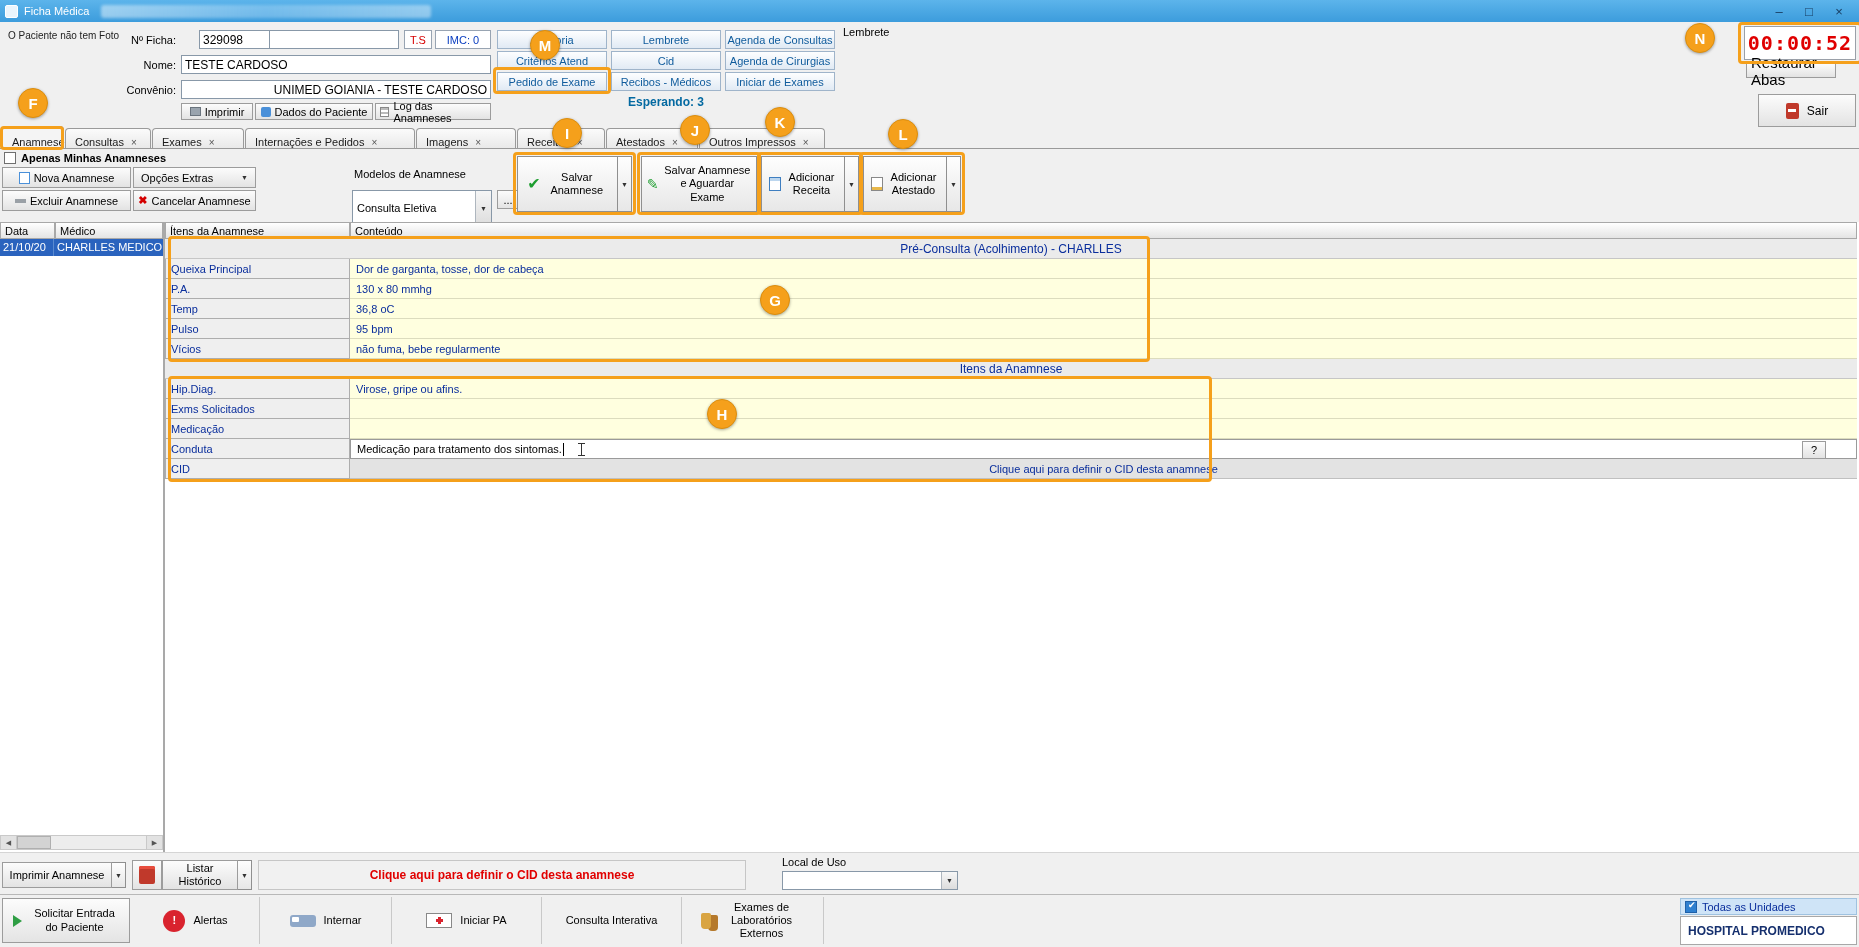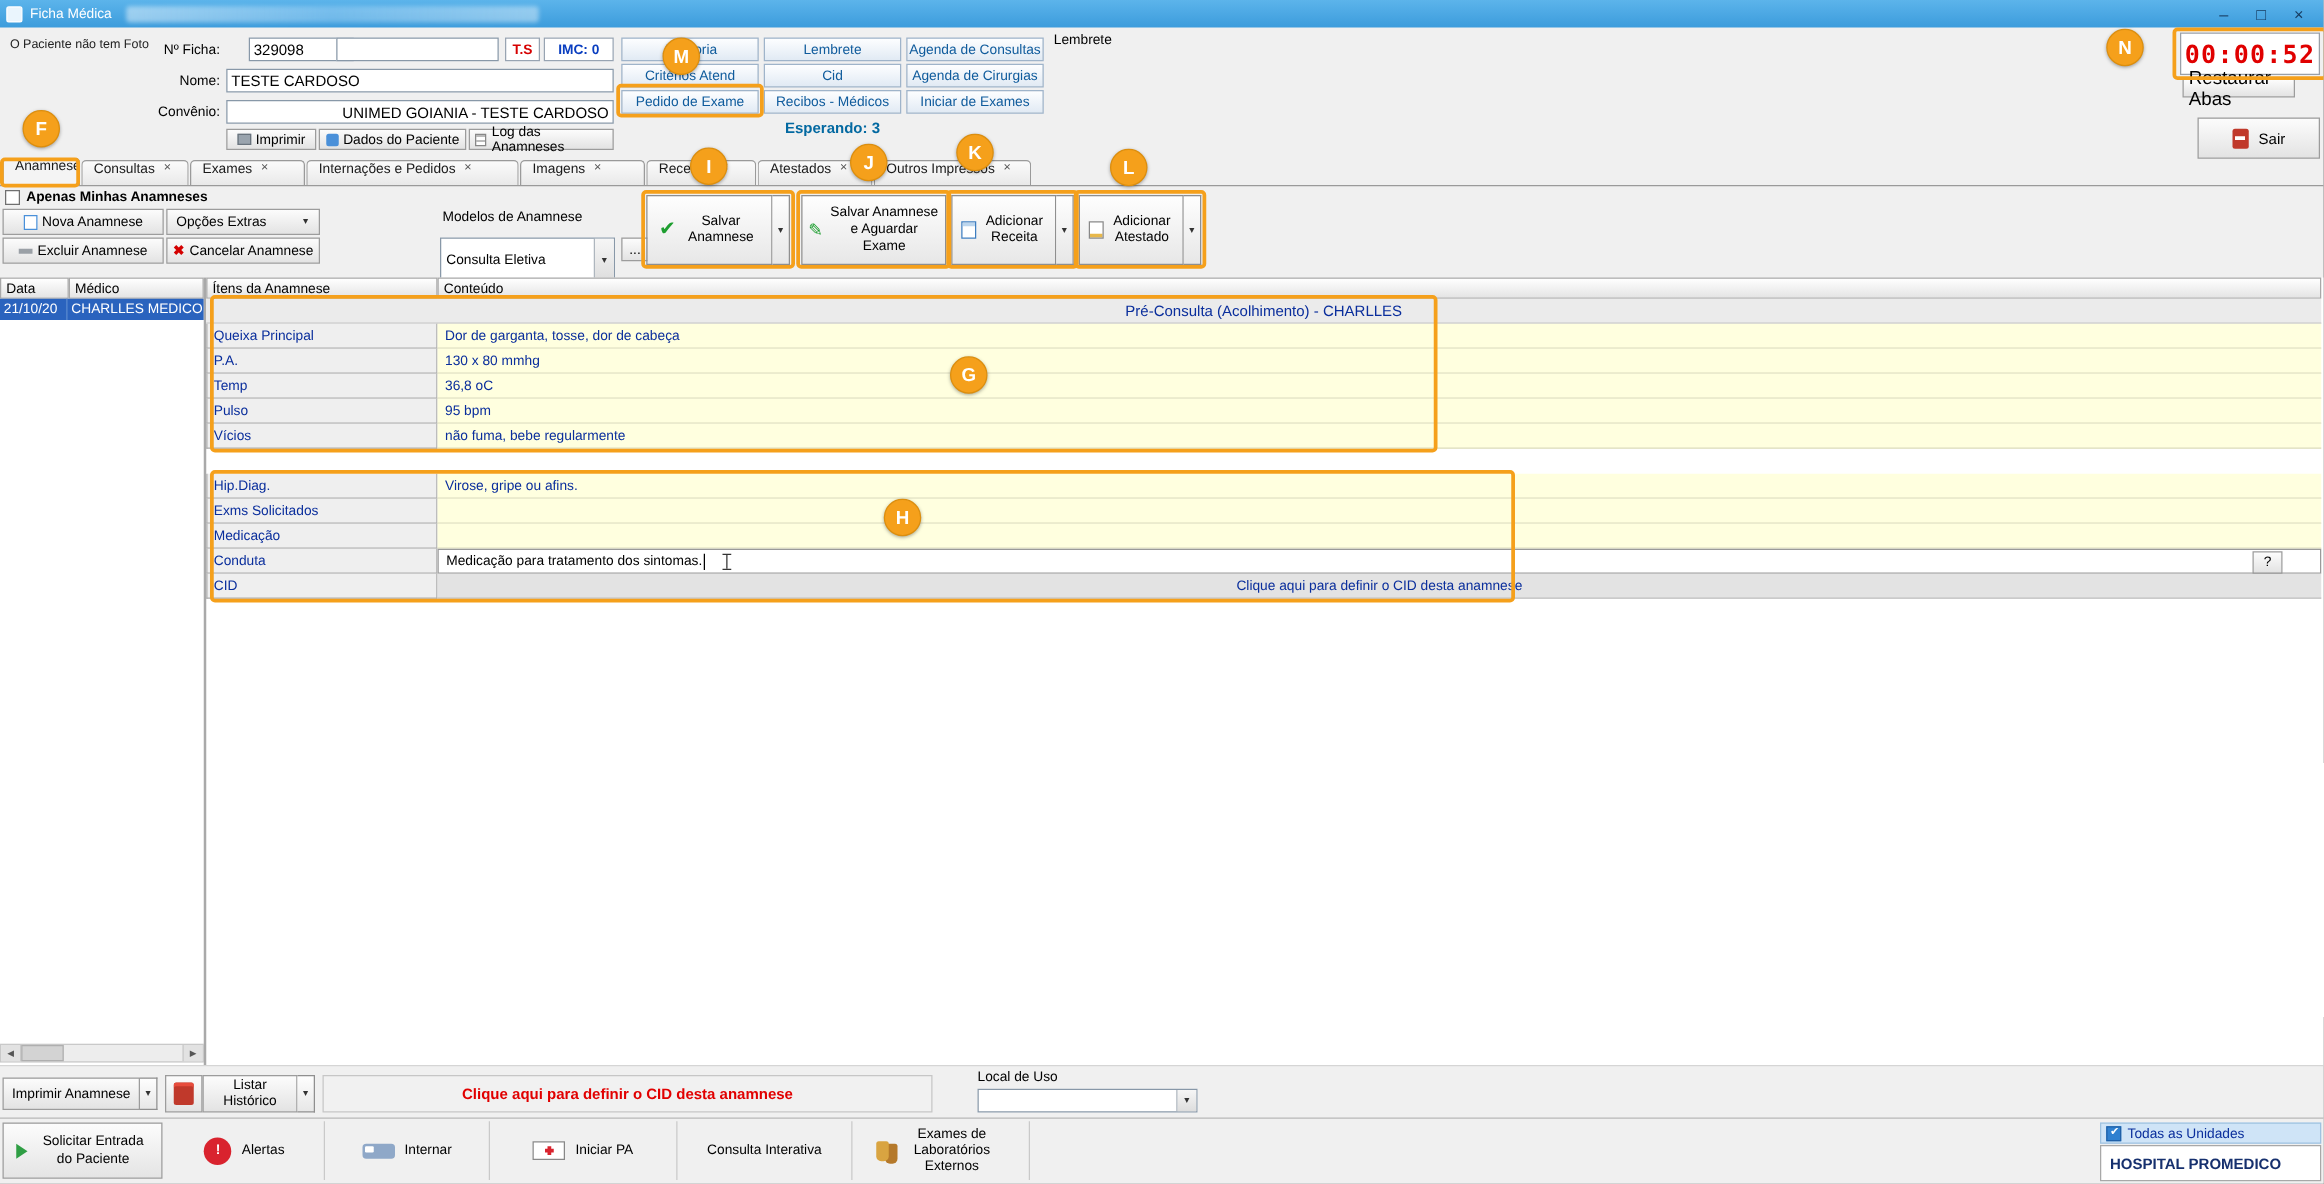--- a/index.html
+++ b/index.html
@@ -13,31 +13,31 @@
     background:linear-gradient(#5CB4EB,#3C9CDC);display:flex;align-items:center;padding:0 5px;color:#fff}
   .appicon{width:13px;height:13px;margin-right:6px;background:#EAF5FD;border:1px solid #fff;border-radius:2px}
   .redacted{height:13px;width:330px;margin-left:12px;border-radius:3px;
     background:linear-gradient(90deg,rgba(255,255,255,.45),rgba(210,235,255,.3),rgba(255,255,255,.4));filter:blur(1.5px)}
   .wincontrols{margin-left:auto;display:flex}
   .winbtn{width:30px;height:20px;display:flex;align-items:center;justify-content:center;color:#173A5E;font-size:13px}
 
   
   .rlabel{position:absolute;text-align:right;font-size:11px}
   .tinput{position:absolute;background:#fff;border:1px solid #8898A8;font:12px "Liberation Sans",sans-serif;padding:0 3px;color:#000}
-  .badge{position:absolute;display:flex;align-items:center;justify-content:center;background:#fff;border:1px solid #98A4B2;font-weight:bold;font-size:11px}
+  .badge{position:absolute;display:flex;align-items:center;justify-content:center;background:#fff;border:1px solid #98A4B2;font-weight:normal;font-size:11px}
   .sbtn{position:absolute;display:flex;align-items:center;justify-content:center;gap:4px;padding:0 4px;
     background:linear-gradient(#FCFCFC,#E3E3E3);border:1px solid #9C9C9C;font-size:11px;cursor:default}
   .qbtn{position:absolute;display:flex;align-items:center;justify-content:center;padding:0 2px;
     background:linear-gradient(#FDFEFF,#E1EAF4);border:1px solid #9FB4CA;color:#0F5B9C;font-size:11px;text-align:center;white-space:nowrap;overflow:hidden}
   .combo{position:absolute;background:#fff;border:1px solid #8898A8;display:flex;align-items:center;font-size:11px;padding-left:4px}
   .combo .carrow{margin-left:auto;width:16px;align-self:stretch;background:linear-gradient(#F6F6F6,#DDDDDD);border-left:1px solid #AEB6BE;display:flex;align-items:center;justify-content:center;font-size:7px;color:#333}
 
   
   .tabbar{position:absolute;left:0;top:127px;width:1859px;height:22px;border-bottom:1px solid #9A9A9A;display:flex;align-items:flex-end;padding-left:2px}
-  .tab{height:20px;display:flex;align-items:flex-start;gap:7px;padding:0 9px;border:1px solid #9A9A9A;border-bottom:none;
+  .tab{height:20px;display:flex;align-items:flex-end;gap:7px;padding:0 9px;border:1px solid #9A9A9A;border-bottom:none;
     border-radius:4px 4px 0 0;background:linear-gradient(#FBFBFB,#E9E9E9);margin-right:1px;color:#1a1a1a;white-space:nowrap}
   .tab.active{background:#F4F4F4;height:22px}
   .tab .x{color:#555;font-size:10px}
 
   .chk{width:12px;height:12px;background:#fff;border:1px solid #707070;display:inline-block}
 
   
   .abtn{position:absolute;display:flex;align-items:center;justify-content:center;gap:5px;text-align:center;
     background:linear-gradient(#FEFEFE,#E7E7E7);border:1px solid #8F8F8F;font-size:11px;line-height:1.2}
   .darr{position:absolute;display:flex;align-items:center;justify-content:center;background:linear-gradient(#FEFEFE,#E7E7E7);
@@ -254,20 +254,21 @@
 
     <div class="itemcell" style="top:77px">Temp</div>
     <div class="contentcell" style="top:77px">36,8 oC</div>
 
     <div class="itemcell" style="top:97px">Pulso</div>
     <div class="contentcell" style="top:97px">95 bpm</div>
 
     <div class="itemcell" style="top:117px">Vícios</div>
     <div class="contentcell" style="top:117px">não fuma, bebe regularmente</div>
 
+    <div class="sectionrow" style="top:137px">Itens da Anamnese</div>
 
     <div class="itemcell" style="top:157px">Hip.Diag.</div>
     <div class="contentcell" style="top:157px">Virose, gripe ou afins.</div>
 
     <div class="itemcell" style="top:177px">Exms Solicitados</div>
     <div class="contentcell" style="top:177px"></div>
 
     <div class="itemcell" style="top:197px">Medicação</div>
     <div class="contentcell" style="top:197px"></div>
 

